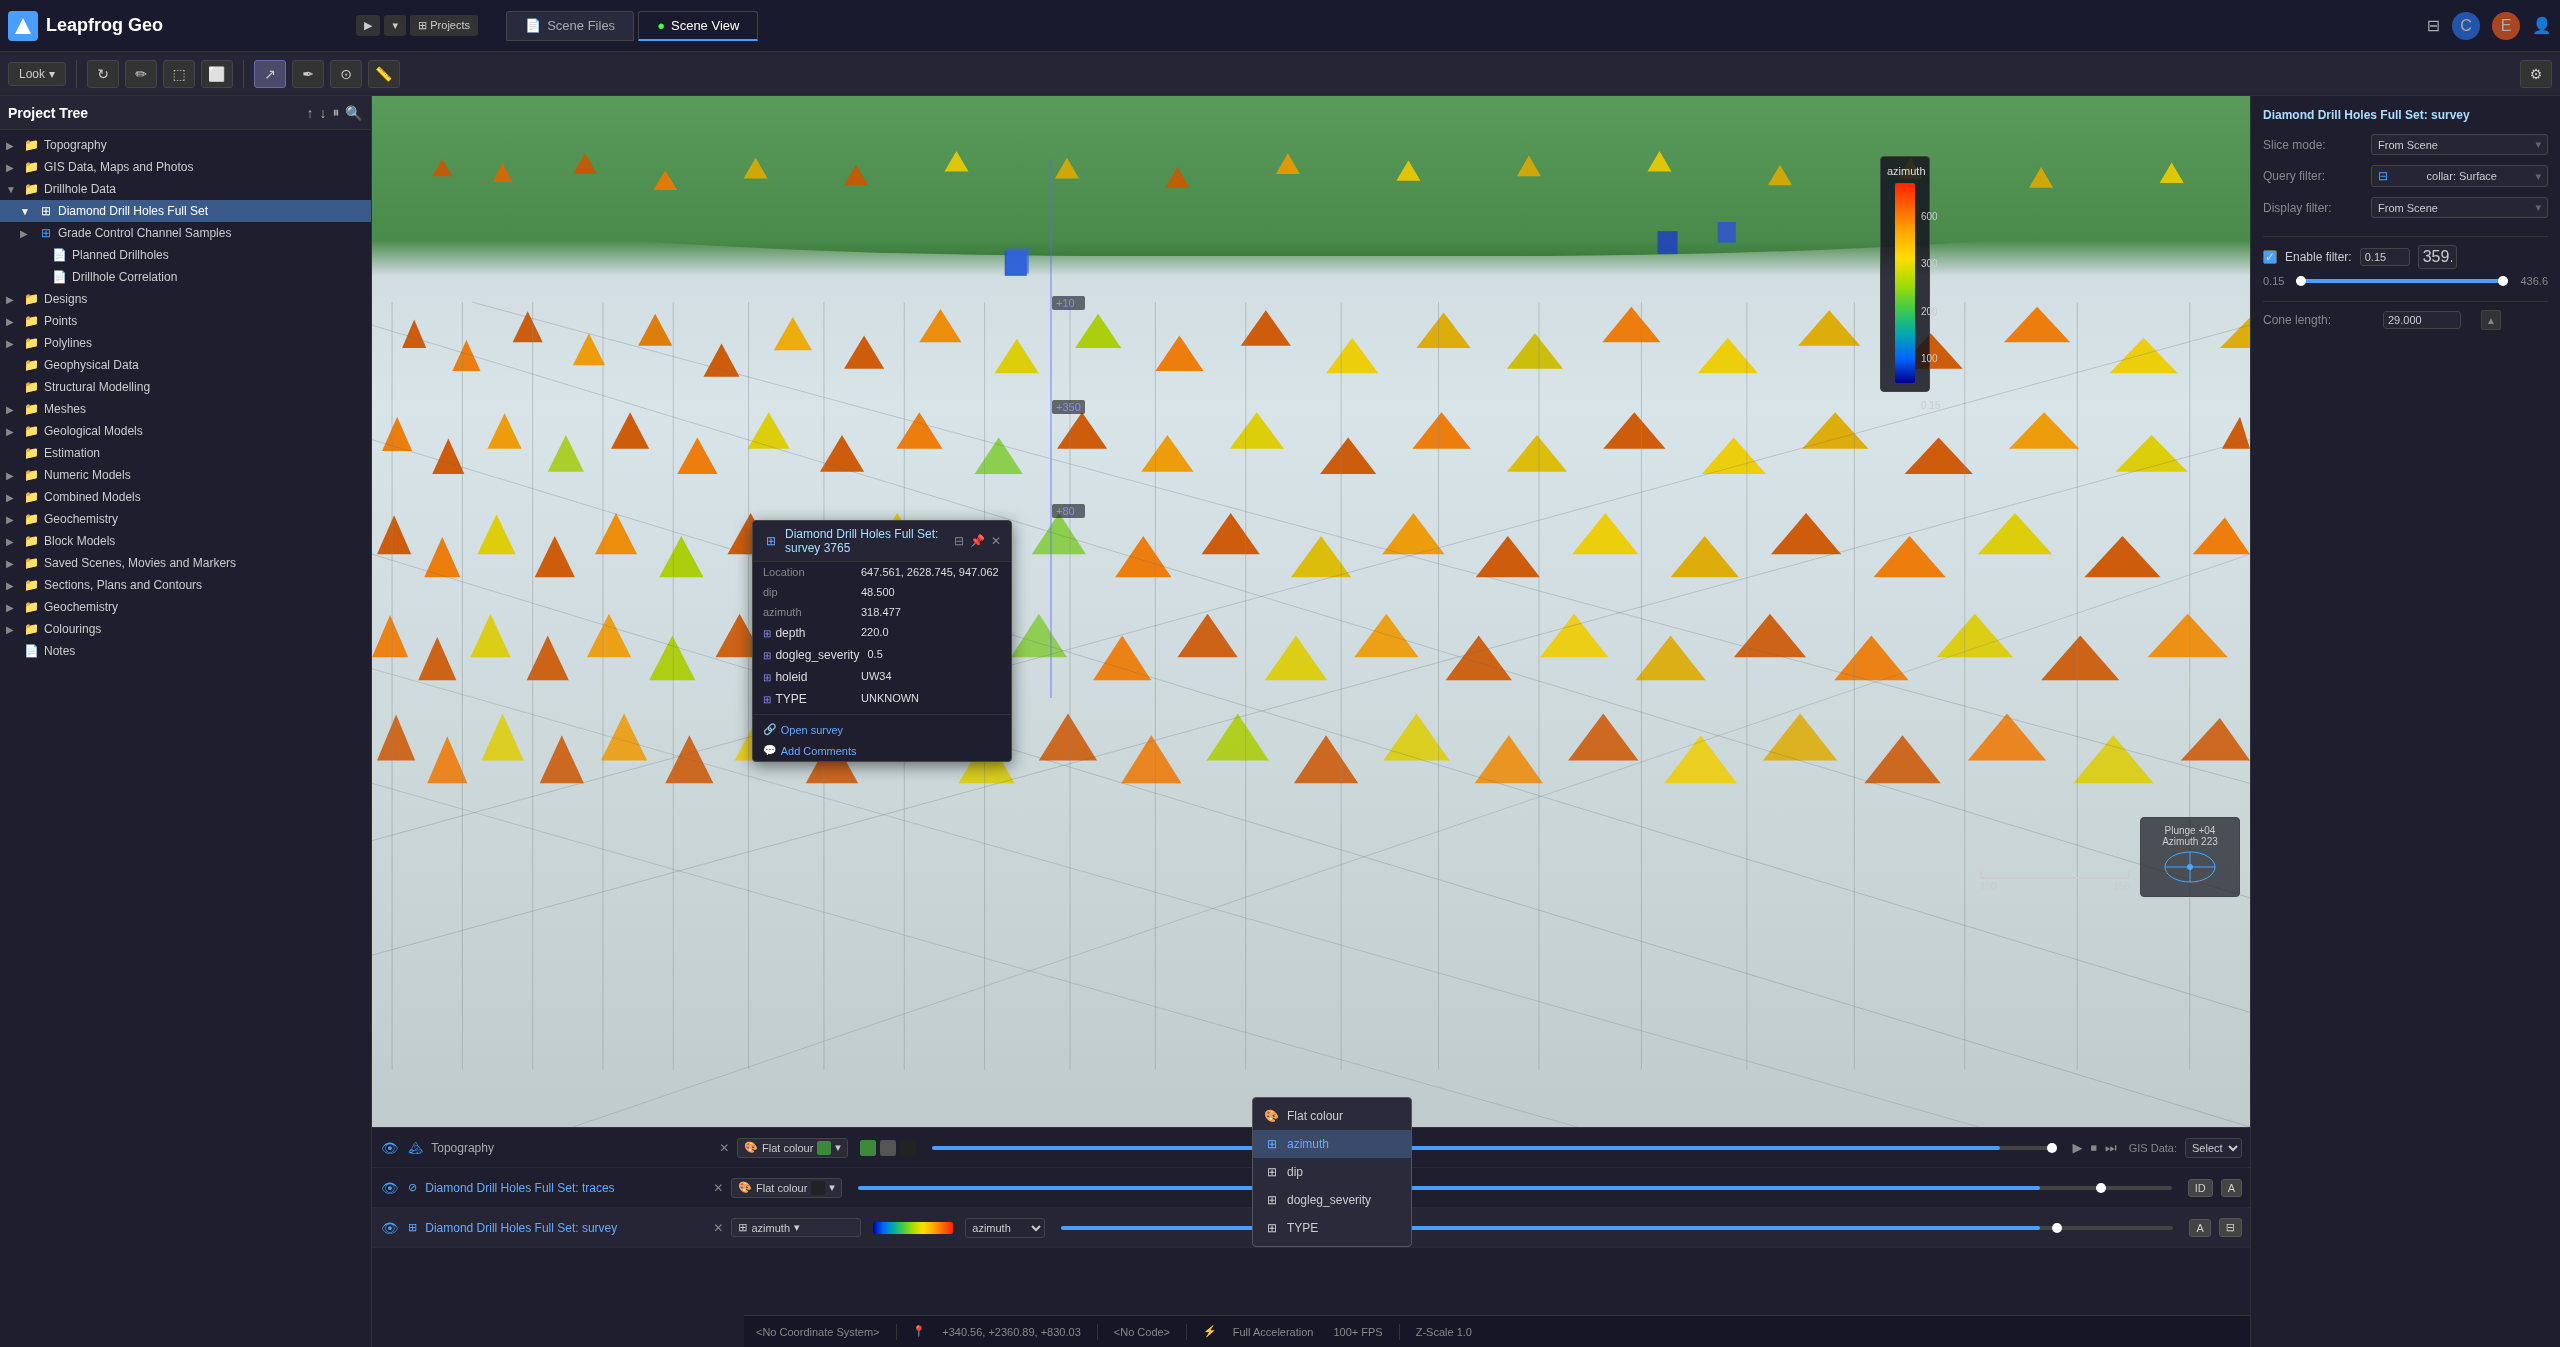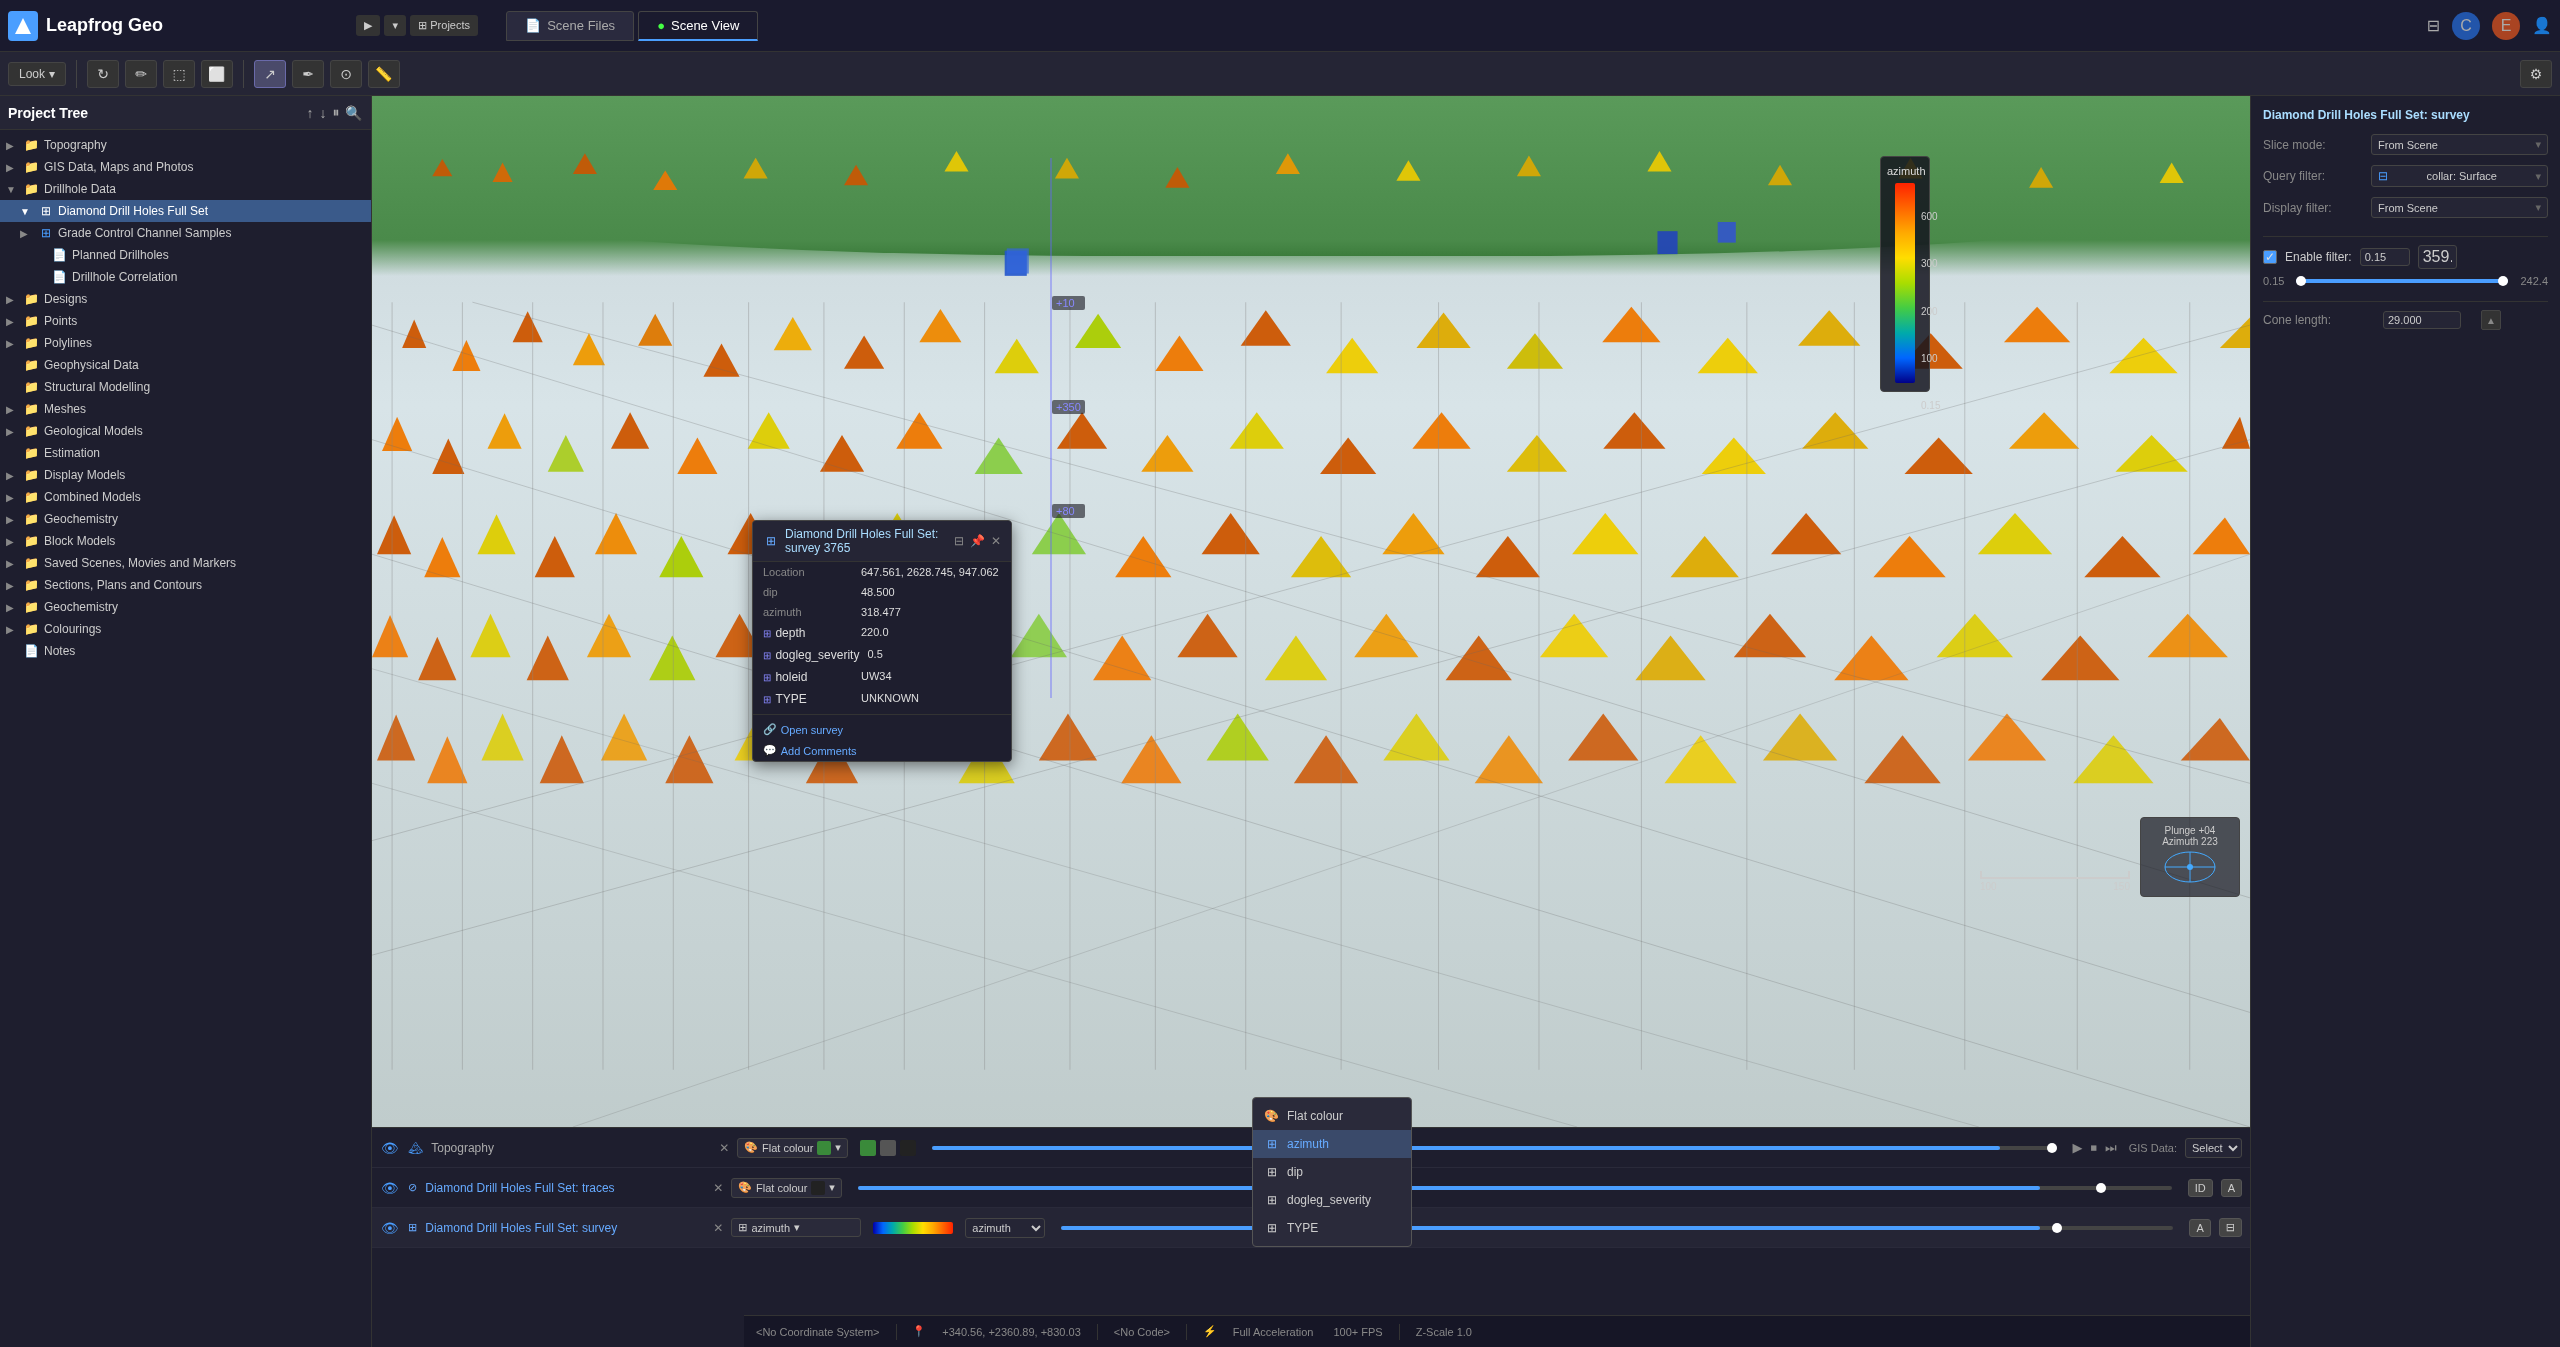--- a/index.html
+++ b/index.html
@@ -327,21 +327,21 @@
 
       <div class="tree-item">
         <span class="tree-expand" style="width:14px;"></span>
         <span class="tree-icon folder-icon-light">📁</span>
         <span class="tree-label">Estimation</span>
       </div>
 
       <div class="tree-item">
         <span class="tree-expand">▶</span>
         <span class="tree-icon folder-icon-light">📁</span>
-        <span class="tree-label">Display Models</span>
+        <span class="tree-label">Numeric Models</span>
       </div>
 
       <div class="tree-item">
         <span class="tree-expand">▶</span>
         <span class="tree-icon folder-icon-light">📁</span>
         <span class="tree-label">Combined Models</span>
       </div>
 
       <div class="tree-item">
         <span class="tree-expand">▶</span>
@@ -830,21 +830,21 @@
       <input type="text" class="range-input" style="width: 39px; background: rgb(37, 37, 53); border: 1px solid rgb(68, 68, 68); color: rgb(204, 204, 204); font-size: 16px; padding: 2px 4px; border-radius: 3px;" value="359.95">
     </div>
 
     <div class="range-row">
       <span style="color:#888;font-size:11px;">0.15</span>
       <div class="full-slider" style="flex:1;height:4px;background:#444;border-radius:2px;margin:0 4px;position:relative;">
         <div style="width:100%;height:100%;background:#4a9eff;border-radius:2px;"></div>
         <div style="width:10px;height:10px;background:#fff;border-radius:50%;position:absolute;top:-3px;left:0%;"></div>
         <div style="width:10px;height:10px;background:#fff;border-radius:50%;position:absolute;top:-3px;right:0%;"></div>
       </div>
-      <span style="color:#888;font-size:11px;">242.4</span>
+      <span style="color:#888;font-size:11px;">436.6</span>
     </div>
 
     <div class="divider"></div>
 
     <div class="cone-row">
       <span class="prop-label">Cone length:</span>
       <input type="text" class="range-input" value="29.000" style="background: rgb(37, 37, 53); border: 1px solid rgb(68, 68, 68); color: rgb(204, 204, 204); font-size: 11px; padding: 2px 4px; border-radius: 3px; width: 78px;">
       <button style="background:#333;border:1px solid #444;color:#888;width:20px;height:20px;border-radius:2px;cursor:pointer;font-size:10px;">▲</button>
     </div>
   </div>

